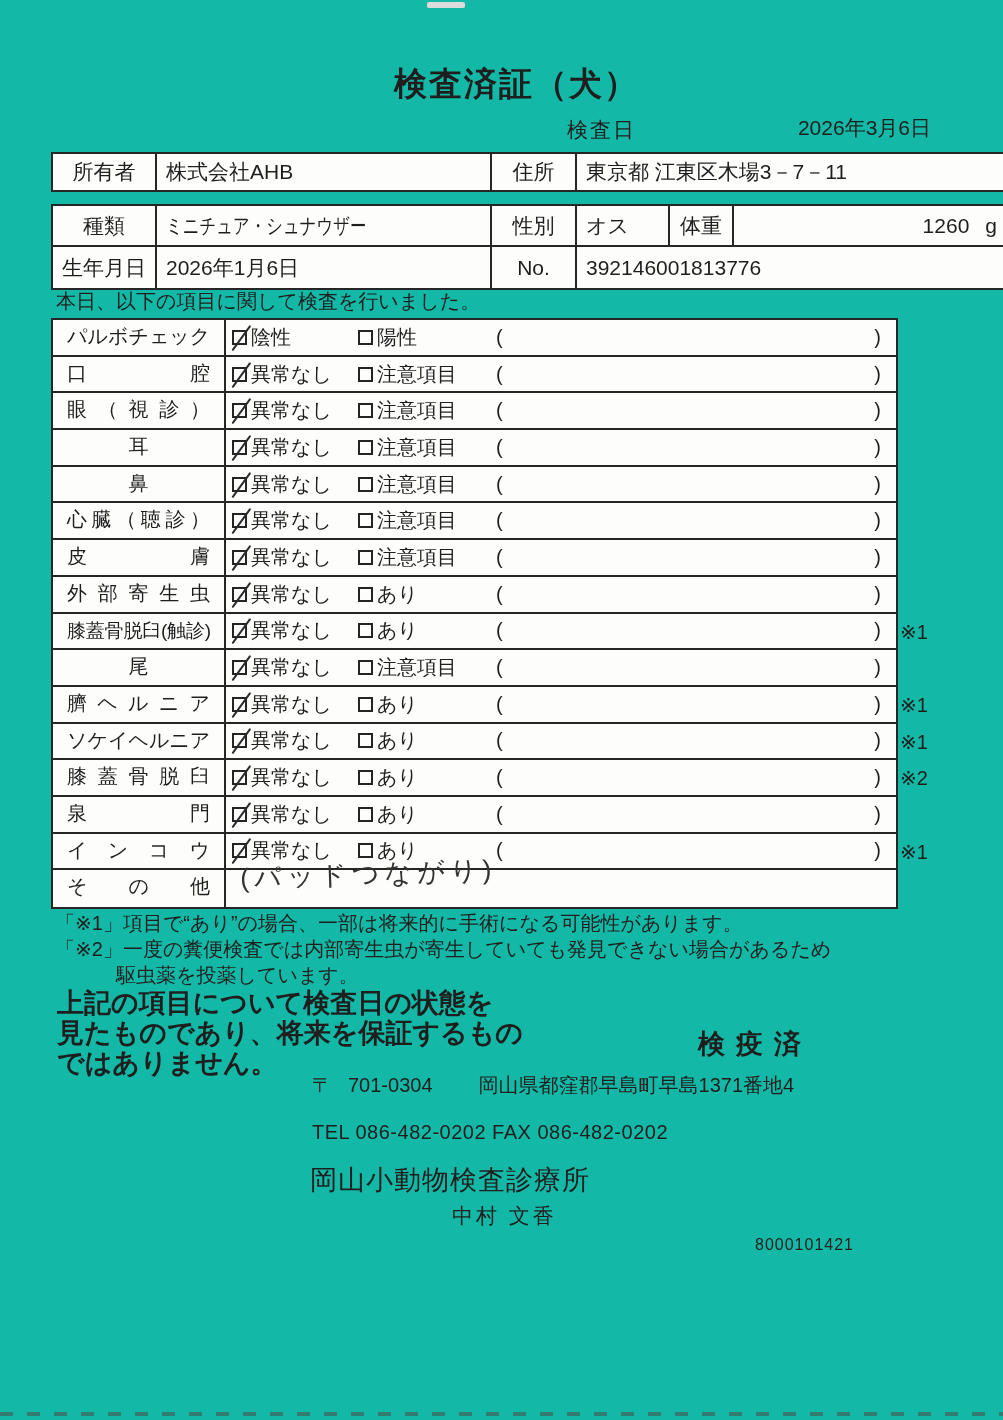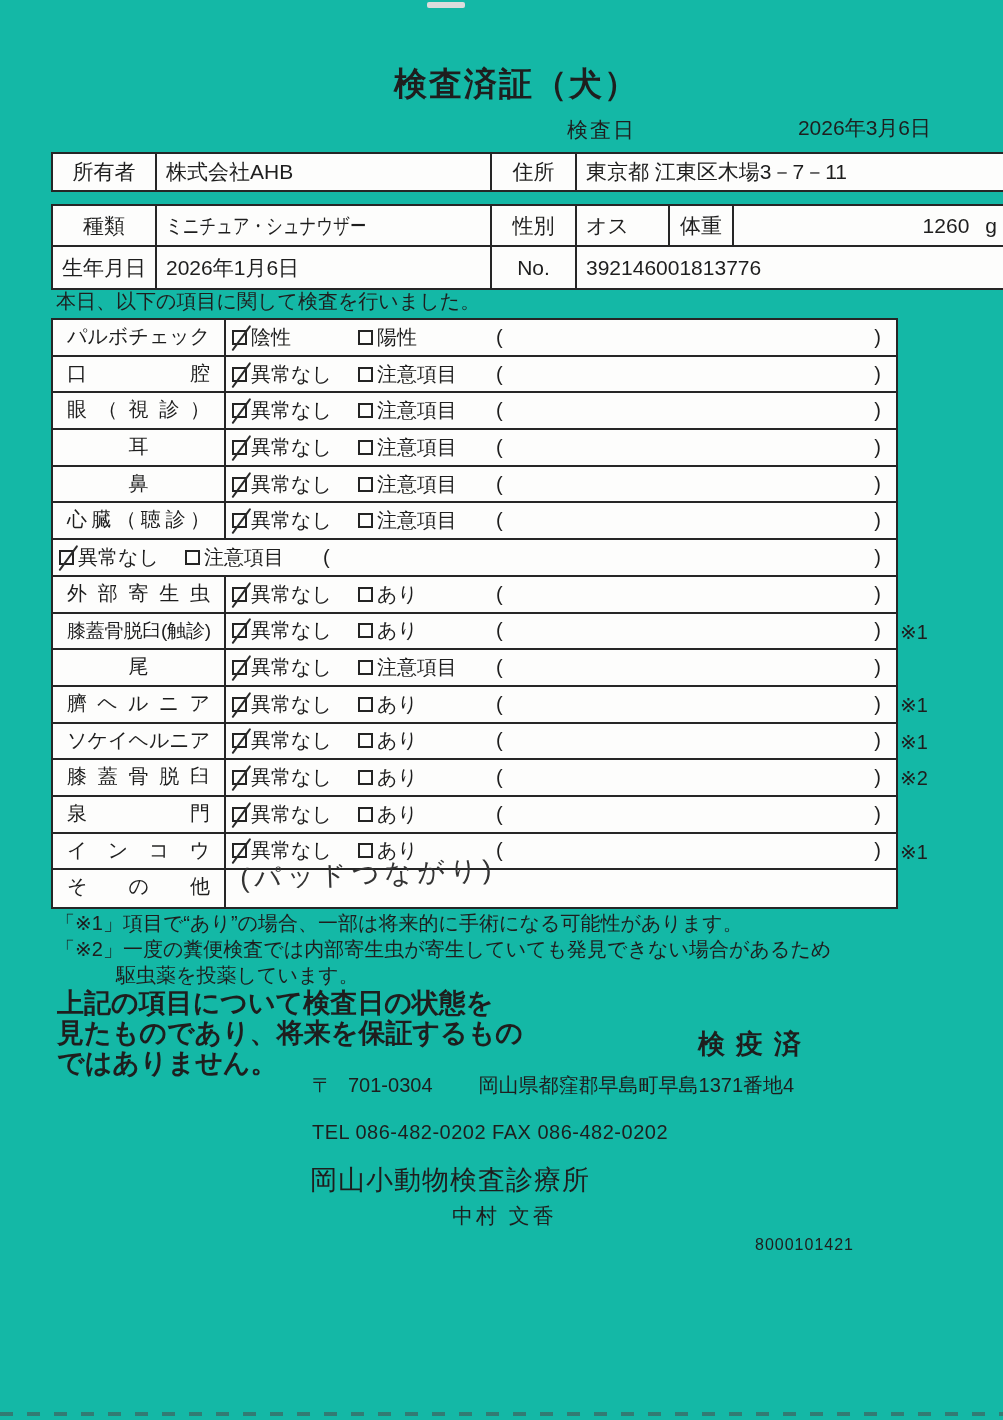--- a/index.html
+++ b/index.html
@@ -224,20 +224,21 @@
             <span>注意項目</span>
           </span>
         <span>(</span>
           <span class="sp"></span>
           <span>)</span>
       </div>
       <span class="remark"></span>
     </div>
 
     <div class="crow">
+      <div class="clabel j">皮膚</div>
       <div class="cc">
         <span class="opt o1">
             <span class="cb ck"></span>
             <span>異常なし</span>
           </span>
         <span class="opt o2">
             <span class="cb"></span>
             <span>注意項目</span>
           </span>
         <span>(</span>

